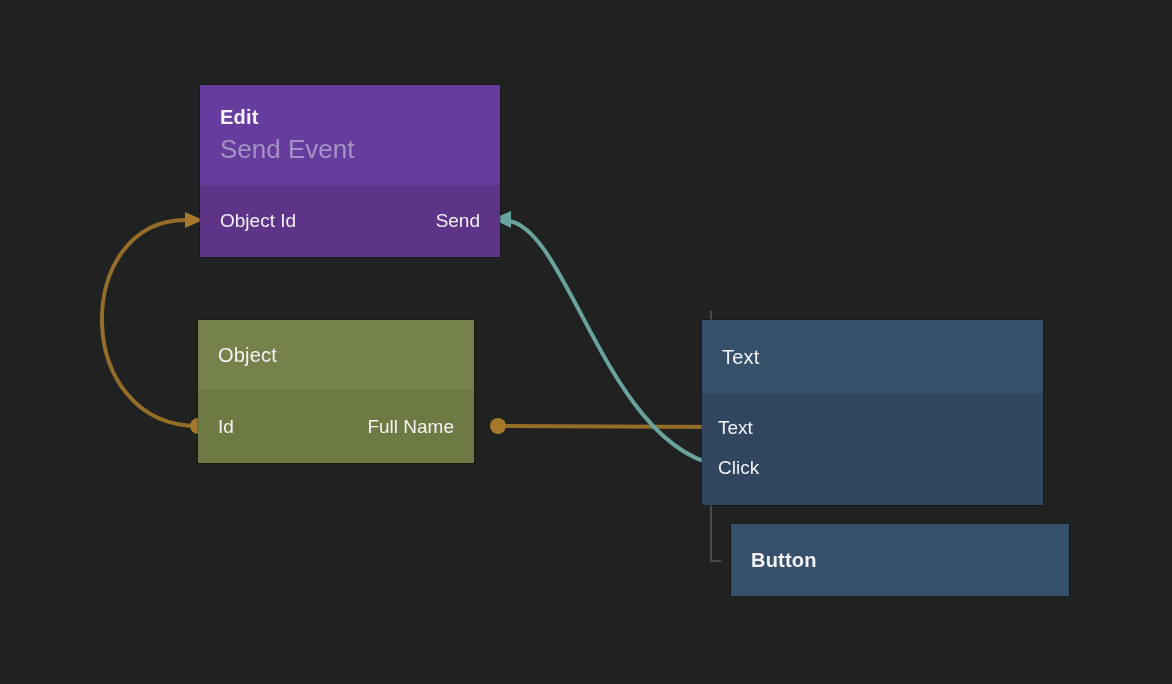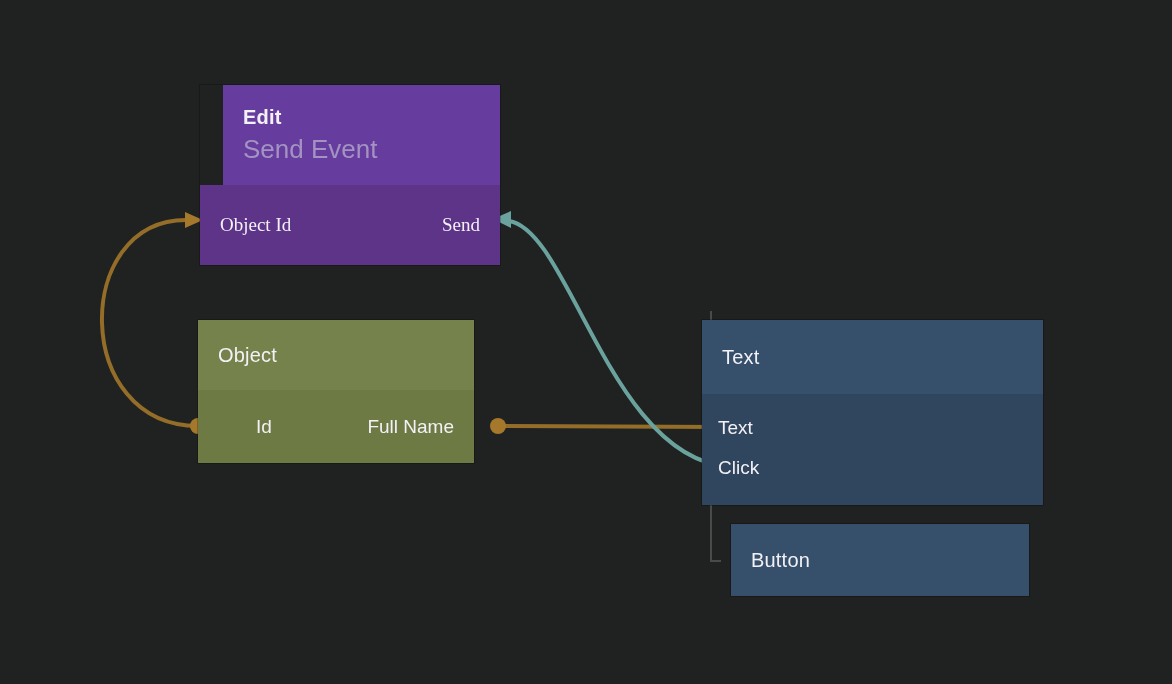--- a/index.html
+++ b/index.html
@@ -22,48 +22,49 @@
     padding:0 20px; box-sizing:border-box;
   }
   .node-title { font-size:20px; letter-spacing:0.2px; }
   .node-subtitle { font-size:26px; margin-top:5px; color: var(--subtitle-text, #a393c2); }
   .ports-row {
     display:flex; justify-content:space-between; align-items:center;
     padding:0 20px; box-sizing:border-box; font-size:19px; height:100%;
   }
   
   .node-edit { left:200px; top:85px; width:300px; }
-  .node-edit .node-header { height:100px; background: var(--edit-header, #663c9e); margin-left: 23px; }
+  .node-edit .node-header { height:100px; background: var(--edit-header, #663c9e); }
   .node-edit .node-title { font-weight:bold; }
-  .node-edit .node-body { height:80px; background: var(--edit-body, #5d3488); font-family: Liberation Serif, serif; }
+  .node-edit .node-body { height:72px; background: var(--edit-body, #5d3488); }
   
   .node-object { left:198px; top:320px; width:276px; }
   .node-object .node-header { height:70px; background: var(--object-header, #75824b); }
-  .node-object .node-body { height:73px; background: var(--object-body, #6d7a44); padding-left: 38px; }
+  .node-object .node-body { height:73px; background: var(--object-body, #6d7a44); }
   
   .node-group {
     left:692px; top:229px; width:300px; height:71px;
     background: var(--blue-header, #364f6b);
     display:flex; align-items:center; padding:0 20px; box-sizing:border-box;
     font-size:20px;
   }
   
   .node-text { left:702px; top:320px; width:341px; }
   .node-text .node-header { height:74px; background: var(--blue-header, #364f6b); }
   .node-text .node-body {
     height:111px; background: var(--blue-body, #2f465e);
     padding:14px 0 0 16px; box-sizing:border-box;
   }
   .port-line { height:40px; display:flex; align-items:center; font-size:19px; }
   
   .node-button {
-    left:731px; top:524px; width:298px; height:72px;
+    left:731px; top:524px; width:338px; height:72px;
     background: var(--blue-header, #364f6b);
     display:flex; align-items:center; padding:0 20px; box-sizing:border-box;
     font-size:20px;
+    font-weight:bold;
   }
   
   .tree-vline { position:absolute; left:710px; top:311px; width:2px; height:251px;
     background: var(--tree-line, #4a4a4a); }
   .tree-tick { position:absolute; width:11px; height:2px; background: var(--tree-line, #4a4a4a); }
   .tree-tick-1 { left:710px; top:410px; }
   .tree-tick-2 { left:710px; top:560px; }
   
   .wires { position:absolute; left:0; top:0; width:1172px; height:684px; }
   .wire-orange { stroke: var(--wire-orange, #946e28); stroke-width:4; fill:none; }

